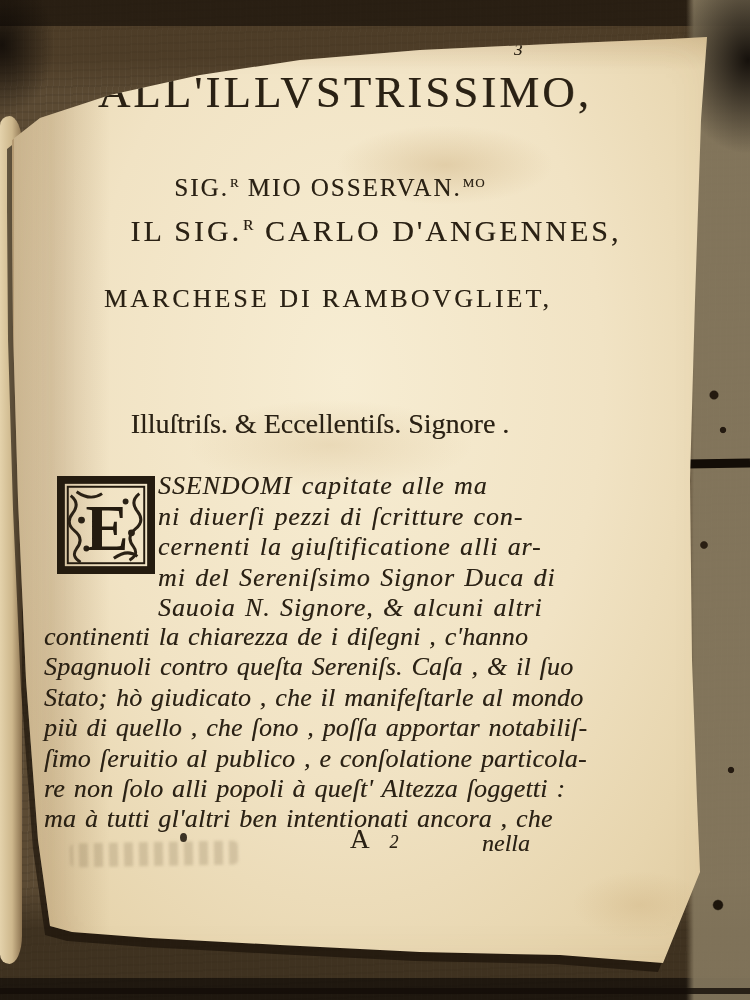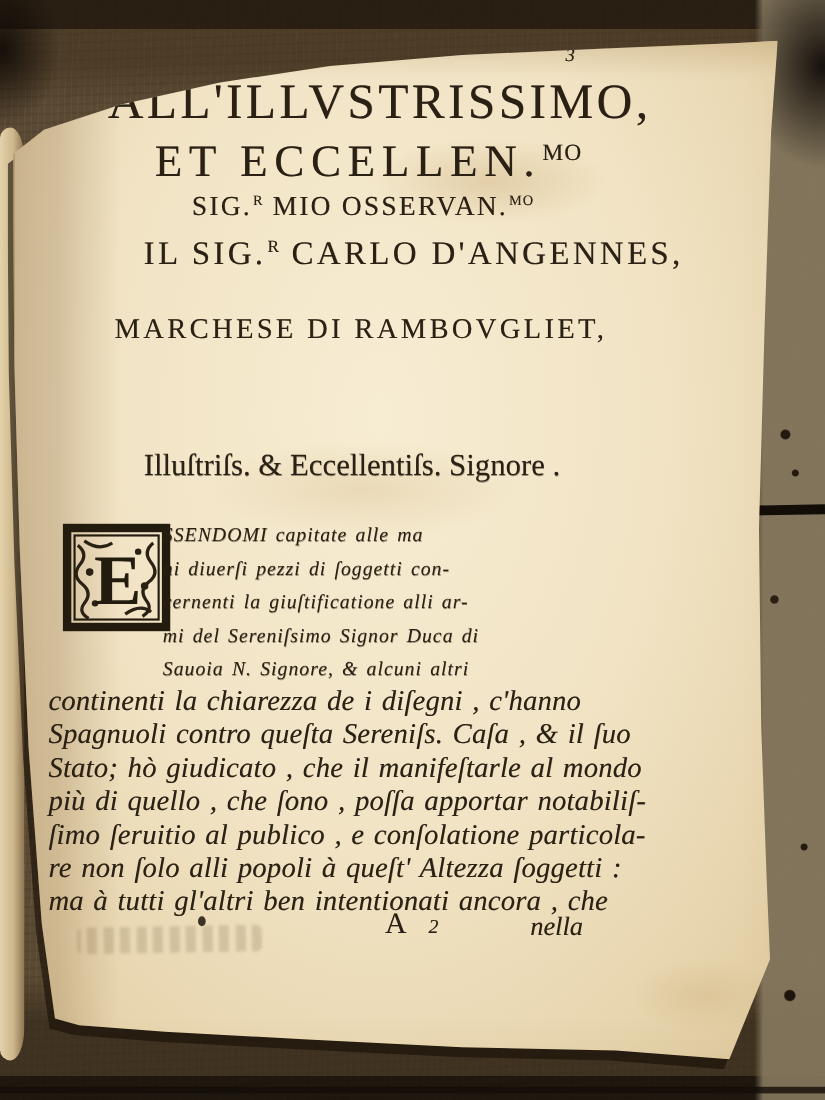--- a/index.html
+++ b/index.html
@@ -52,21 +52,21 @@
   .sup{display:inline-block;font-size:52%;vertical-align:super;letter-spacing:1px;margin-left:1px;}
   #page-number{left:514px;top:40px;width:30px;font-style:italic;font-size:17px;}
   #h-line1{left:25px;top:66px;width:640px;font-size:45px;letter-spacing:3px;}
   #h-line2{left:15px;top:122px;width:640px;font-size:41px;letter-spacing:6px;}
   #h-line3{left:10px;top:174px;width:640px;font-size:25px;letter-spacing:2px;}
   #h-line4{left:8px;top:214px;width:640px;font-size:30px;letter-spacing:3px;margin-left:48px;}
   #h-line5{left:8px;top:256px;width:640px;font-size:26px;letter-spacing:3px;margin-top:28px;}
   #titles-para{left:8px;top:294px;width:640px;font-size:23.5px;line-height:31px;}
   #salutation{left:0px;top:408px;width:640px;font-size:28px;}
   #drop-cap{left:57px;top:476px;width:98px;height:98px;}
-  #body-block-a{left:148px;top:471px;width:480px;font-style:italic;font-size:18px;line-height:30.5px;letter-spacing:.9px;word-spacing:2px;}
+  #body-block-a{left:158px;top:471px;width:480px;font-style:italic;font-size:26px;line-height:30.5px;letter-spacing:.9px;word-spacing:2px;}
   #body-block-b{left:44px;top:622px;width:600px;font-style:italic;font-size:26px;line-height:30.4px;letter-spacing:.2px;word-spacing:2px;}
   #signature{left:350px;top:824px;font-size:27px;text-align:right;}
   #signature .sig-num{font-size:18px;font-style:italic;margin-left:20px;}
   #catchword{left:482px;top:830px;font-size:24px;font-style:italic;}
   #show-through{
     left:70px;top:842px;width:168px;height:24px;transform:scaleX(-1) rotate(1deg);
     background:repeating-linear-gradient(90deg, rgba(118,98,68,.22) 0 9px, transparent 9px 15px);
     filter:blur(1.6px);border-radius:5px;
   }
   #ink-blot{left:180px;top:833px;width:7px;height:9px;background:rgba(28,21,12,.85);border-radius:50%;filter:blur(.4px);}
@@ -78,21 +78,20 @@
 <div id="plank-gap-bottom" class="plank-gap"></div>
 <div id="under-pages"></div>
 <div id="page-shadow"></div>
 
 <div id="page">
 
   <div id="page-number" class="abs ink">3</div>
 
   <div id="h-line1" class="abs ink ctr">ALL'ILLVSTRISSIMO,</div>
 
-  <div id="h-line2" class="abs ink ctr"><span>ET ECCELLEN.</span><span class="sup">MO</span></div>
 
   <div id="h-line3" class="abs ink ctr"><span>SIG.</span><span class="sup">R</span><span> MIO OSSERVAN.</span><span class="sup">MO</span></div>
 
   <div id="h-line4" class="abs ink ctr"><span>IL SIG.</span><span class="sup">R</span><span> CARLO D'ANGENNES,</span></div>
 
   <div id="h-line5" class="abs ink ctr">MARCHESE DI RAMBOVGLIET,</div>
 
 
   <div id="salutation" class="abs ink ctr">Illuſtriſs. &amp; Eccellentiſs. Signore .</div>
 
@@ -106,21 +105,21 @@
       <circle cx="25" cy="45" r="3.5" fill="#2a2115"></circle>
       <circle cx="76" cy="58" r="3.5" fill="#2a2115"></circle>
       <circle cx="70" cy="26" r="3" fill="#2a2115"></circle>
       <circle cx="30" cy="74" r="3" fill="#2a2115"></circle>
       <text x="51" y="75" text-anchor="middle" font-family="Liberation Serif, DejaVu Serif, serif" font-weight="bold" font-size="66" fill="#241b0f">E</text>
     </svg>
   </div>
 
   <div id="body-block-a" class="abs ink">
     <div>SSENDOMI capitate alle ma</div>
-    <div>ni diuerſi pezzi di ſoggetti con-</div>
+    <div>ni diuerſi pezzi di ſcritture con-</div>
     <div>cernenti la giuſtificatione alli ar-</div>
     <div>mi del Sereniſsimo Signor Duca di</div>
     <div>Sauoia N. Signore, &amp; alcuni altri</div>
   </div>
 
   <div id="body-block-b" class="abs ink">
     <div>continenti la chiarezza de i diſegni , c'hanno</div>
     <div>Spagnuoli contro queſta Sereniſs. Caſa , &amp; il ſuo</div>
     <div>Stato; hò giudicato , che il manifeſtarle al mondo</div>
     <div>più di quello , che ſono , poſſa apportar notabiliſ-</div>

